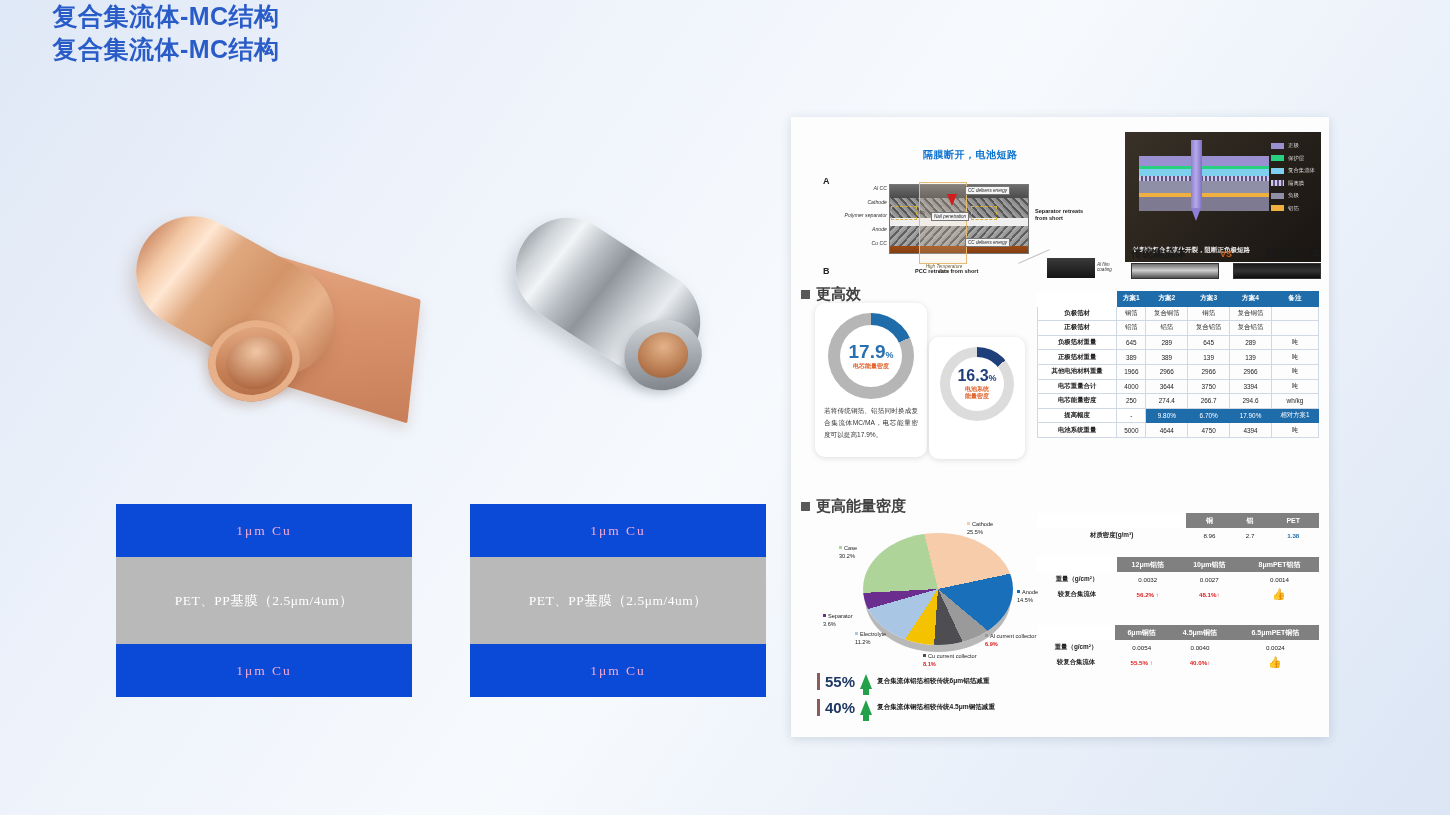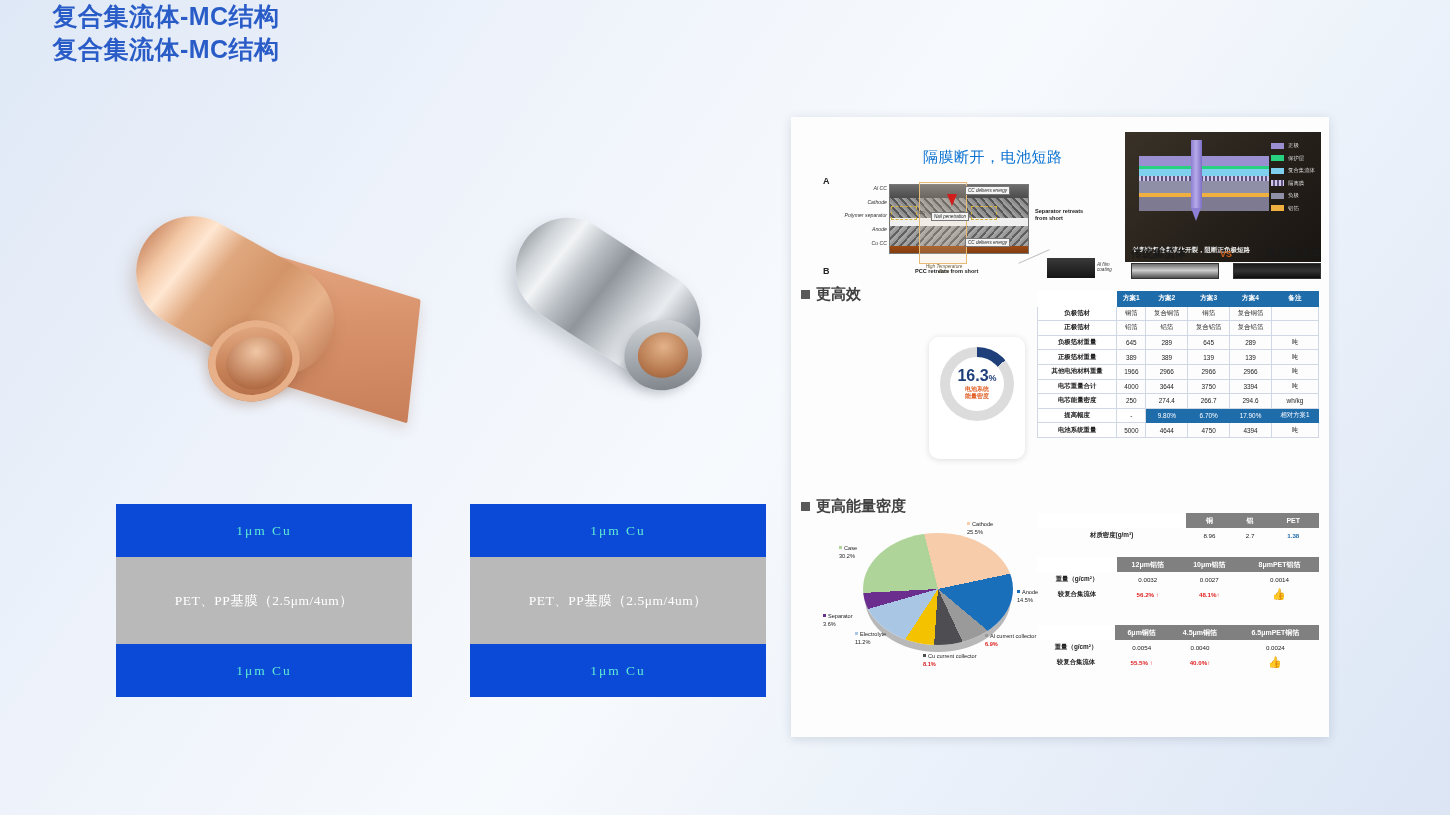--- a/index.html
+++ b/index.html
@@ -74,21 +74,21 @@
     position: absolute; left: 161px; top: 109px; width: 48px; height: 48px;
     border-radius: 50%;
     background: radial-gradient(circle at 40% 35%, #e3b289, #b3754b 65%, #8c5533);
     transform: rotate(33deg) skewX(-6deg);
   }
 
   
   .stack { width: 296px; border: 0; }
   .layer {
     display: flex; align-items: center; justify-content: center;
-    color: #5eead4; font-size: 13.5px; letter-spacing: 2px;
+    color: #f9a8d4; font-size: 13.5px; letter-spacing: 2px;
     font-family: "Liberation Serif", "DejaVu Serif", serif;
   }
   .layer.cu  { height: 53px; background: #0b4ad6; }
   .layer.pet { height: 87px; background: #b9b9b9; color: #fff; letter-spacing: .5px; font-size: 13.5px; }
 
   
   .slide {
     position: absolute; left: 791px; top: 117px;
     width: 538px; height: 620px;
     background: #fdfdfd;
@@ -97,21 +97,21 @@
   }
   .sec-head {
     display: flex; align-items: center; gap: 6px;
     font-size: 15px; font-weight: bold; color: #404040;
   }
   .sec-head .bullet { width: 9px; height: 9px; background: #595959; display: inline-block; }
 
   
   .s1 { position: absolute; left: 10px; top: 9px; width: 520px; height: 158px; }
   .s1-title { position: absolute; left: 122px; top: 22px; color: #0b72d0;
-              font-size: 15px; font-weight: normal; letter-spacing: .5px; }
+              font-size: 10px; font-weight: bold; letter-spacing: .5px; }
   .nail-fig { position: absolute; left: 18px; top: 44px; width: 300px; height: 112px; }
   .nf-A { position: absolute; left: 4px; top: 6px; font-weight: bold; font-size: 9px; color: #222; }
   .nf-B { position: absolute; left: 4px; top: 96px; font-weight: bold; font-size: 9px; color: #222; }
   .nf-labels { position: absolute; left: 14px; top: 16px; width: 54px; }
   .nf-labels div { font-size: 5.2px; font-style: italic; color: #333; text-align: right;
                    line-height: 1; margin-bottom: 8.5px; }
   .nf-stack { position: absolute; left: 70px; top: 14px; width: 140px; height: 70px;
               border: 1px solid #777; overflow: hidden; }
   .nf-alcc { height: 13px; background: linear-gradient(#6d6d6d,#4c4c4c); }
   .nf-cath { height: 20px; background:
@@ -388,20 +388,29 @@
       <div class="vs-b"></div>
     </div>
   </div>
 
   <div class="s2">
     <div class="sec-head">
       <span class="bullet"></span>
       <span>更高效</span>
     </div>
 
+    <div class="donut-card dc1">
+      <div class="donut d1">
+        <div class="hole">
+          <div class="dnum"><span>17.9</span><span class="pct">%</span></div>
+          <div class="dlbl">电芯能量密度</div>
+        </div>
+      </div>
+      <div class="dtext">若将传统铜箔、铝箔同时换成复合集流体MC/MA，电芯能量密度可以提高17.9%。</div>
+    </div>
 
     <div class="donut-card dc2">
       <div class="donut d2">
         <div class="hole">
           <div class="dnum"><span>16.3</span><span class="pct">%</span></div>
           <div class="dlbl" style="white-space:pre-line">电池系统
 能量密度</div>
         </div>
       </div>
     </div>
@@ -526,20 +535,34 @@
       <div class="plbl" style="left:6px; top:96px;">
         <b><span class="dot" style="background:#6b2d8e"></span><span>Separator</span></b>
         <span class="v">3.6%</span>
       </div>
       <div class="plbl" style="left:22px; top:28px;">
         <b><span class="dot" style="background:#aed49a"></span><span>Case</span></b>
         <span class="v">30.2%</span>
       </div>
     </div>
 
+    <div class="cta">
+      <div class="cta-row">
+        <span class="cta-bar"></span>
+        <span class="cta-pct">55%</span>
+        <span class="cta-arrow"></span>
+        <span class="cta-txt">复合集流体铝箔相较传统6μm铝箔减重</span>
+      </div>
+      <div class="cta-row">
+        <span class="cta-bar"></span>
+        <span class="cta-pct">40%</span>
+        <span class="cta-arrow"></span>
+        <span class="cta-txt">复合集流体铜箔相较传统4.5μm铜箔减重</span>
+      </div>
+    </div>
 
     <table class="tbl3 t3a">
       <thead>
           <tr>
         <th class="blank"></th>
         <th>铜</th>
         <th>铝</th>
         <th>PET</th>
       </tr>
         </thead>

